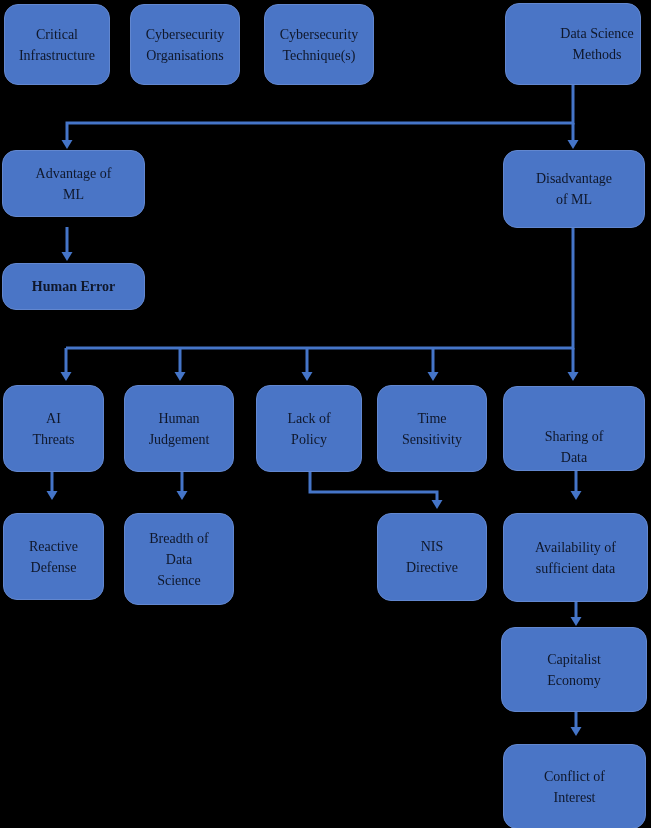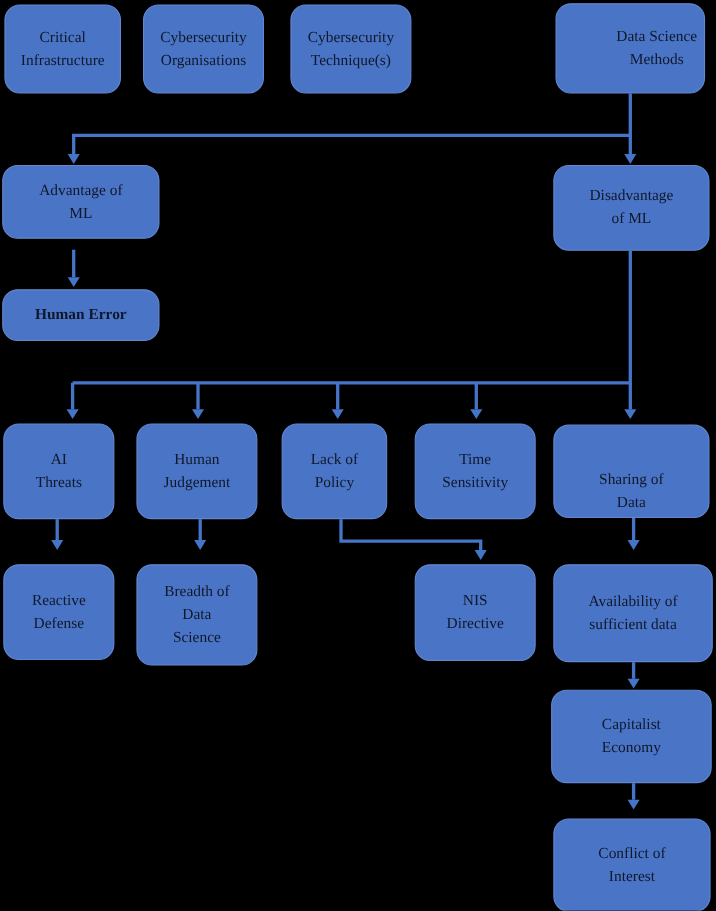--- a/index.html
+++ b/index.html
@@ -37,21 +37,21 @@
   
   #n-critical-infrastructure      { left: 4px;   top: 4px;   width: 106px; height: 81px; }
   #n-cybersecurity-organisations  { left: 130px; top: 4px;   width: 110px; height: 81px; }
   #n-cybersecurity-techniques     { left: 264px; top: 4px;   width: 110px; height: 81px; }
   #n-data-science-methods         { left: 505px; top: 3px;   width: 136px; height: 82px; padding-left: 48px; }
   #n-advantage-of-ml              { left: 2px;   top: 150px; width: 143px; height: 67px; }
   #n-disadvantage-of-ml           { left: 503px; top: 150px; width: 142px; height: 78px; }
   #n-human-error                  { left: 2px;   top: 263px; width: 143px; height: 47px; font-weight: bold; }
   #n-ai-threats                   { left: 3px;   top: 385px; width: 101px; height: 87px; }
   #n-human-judgement              { left: 124px; top: 385px; width: 110px; height: 87px; }
-  #n-lack-of-policy               { left: 256px; top: 385px; width: 96px; height: 87px; }
+  #n-lack-of-policy               { left: 256px; top: 385px; width: 106px; height: 87px; }
   #n-time-sensitivity             { left: 377px; top: 385px; width: 110px; height: 87px; }
   #n-sharing-of-data              { left: 503px; top: 386px; width: 142px; height: 85px; align-items: flex-end; }
   #n-reactive-defense             { left: 3px;   top: 513px; width: 101px; height: 87px; }
   #n-breadth-of-data-science      { left: 124px; top: 513px; width: 110px; height: 92px; }
   #n-hesitation-of-ai             { left: 256px; top: 513px; width: 106px; height: 88px; }
   #n-nis-directive                { left: 377px; top: 513px; width: 110px; height: 88px; }
   #n-availability-of-sufficient-data { left: 503px; top: 513px; width: 145px; height: 89px; }
   #n-capitalist-economy           { left: 501px; top: 627px; width: 146px; height: 85px; }
   #n-conflict-of-interest         { left: 503px; top: 744px; width: 143px; height: 85px; }
 </style>

